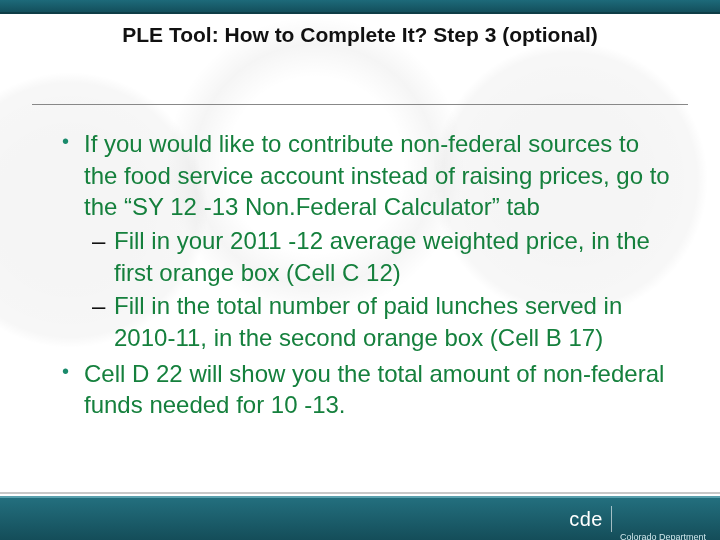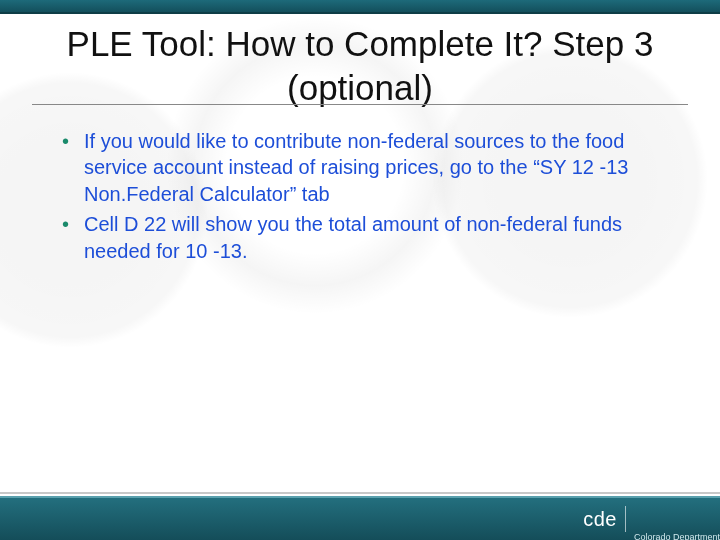--- a/index.html
+++ b/index.html
@@ -25,56 +25,57 @@
     position: absolute; top: 0; left: 0; right: 0;
     height: 14px;
     background: linear-gradient(#1d6a7a, #134f5c);
     border-bottom: 2px solid #0e3d46;
     z-index: 2;
   }
   .title {
     position: absolute;
     top: 22px; left: 40px; right: 40px;
     text-align: center;
-    font-size: 35px;
+    font-size: 21px;
     line-height: 1.25;
     color: #111;
     z-index: 2;
-    font-weight: 400;
+    font-weight: 700;
   }
   .title-underline {
     position: absolute;
     top: 104px; left: 32px; right: 32px;
     height: 1px; background: #888;
     z-index: 2;
   }
   .body {
     position: absolute;
     top: 128px; left: 58px; right: 44px;
-    font-size: 20px;
+    font-size: 24px;
     line-height: 1.32;
-    color: #1d4ed8;
+    color: #15803d;
     z-index: 2;
   }
   ul.level1 { list-style: none; }
   ul.level1 > li { position: relative; padding-left: 26px; margin-bottom: 4px; }
   ul.level1 > li::before {
     content: "•"; position: absolute; left: 4px; top: 0; color: #1a8a6b; font-size: 20px;
   }
   ul.level2 { list-style: none; margin-top: 2px; }
   ul.level2 > li { position: relative; padding-left: 30px; margin-bottom: 2px; }
   ul.level2 > li::before {
     content: "–"; position: absolute; left: 8px; top: 0; color: #111;
   }
   .bottom-bar {
     position: absolute; bottom: 0; left: 0; right: 0;
     height: 44px;
     background: linear-gradient(#236f7e, #144d59);
     border-top: 2px solid #5aa0ad;
     display: flex; align-items: center; justify-content: flex-end;
+    padding-right: 14px;
     z-index: 2;
   }
   .logo-wrap { display: flex; align-items: center; gap: 8px; }
   .logo-mark { font-size: 20px; color: #fff; font-weight: 400; letter-spacing: 0.5px; }
   .logo-divider { width: 1px; height: 26px; background: rgba(255,255,255,0.6); }
   .logo-text { color: #cfe7ec; font-size: 9px; line-height: 1.1; margin-top: 48px; }
   .thin-line {
     position: absolute; left: 0; right: 0; bottom: 46px; height: 2px;
     background: #c8c8c8; z-index: 2;
   }
@@ -90,20 +91,22 @@
   <div class="top-bar"></div>
 
   <div class="title">PLE Tool: How to Complete It? Step 3 (optional)</div>
   <div class="title-underline"></div>
 
   <div class="body">
     <ul class="level1">
       <li>
         <span>If you would like to contribute non-federal sources to the food service account instead of raising prices, go to the “SY 12 -13 Non.Federal Calculator” tab</span>
         <ul class="level2">
+          <li>Fill in your 2011 -12 average weighted price, in the first orange box (Cell C 12)</li>
+          <li>Fill in the total number of paid lunches served in 2010-11, in the second orange box (Cell B 17)</li>
         </ul>
       </li>
       <li>
         <span>Cell D 22 will show you the total amount of non-federal funds needed for 10 -13.</span>
       </li>
     </ul>
   </div>
 
   <div class="thin-line"></div>
   <div class="bottom-bar">

